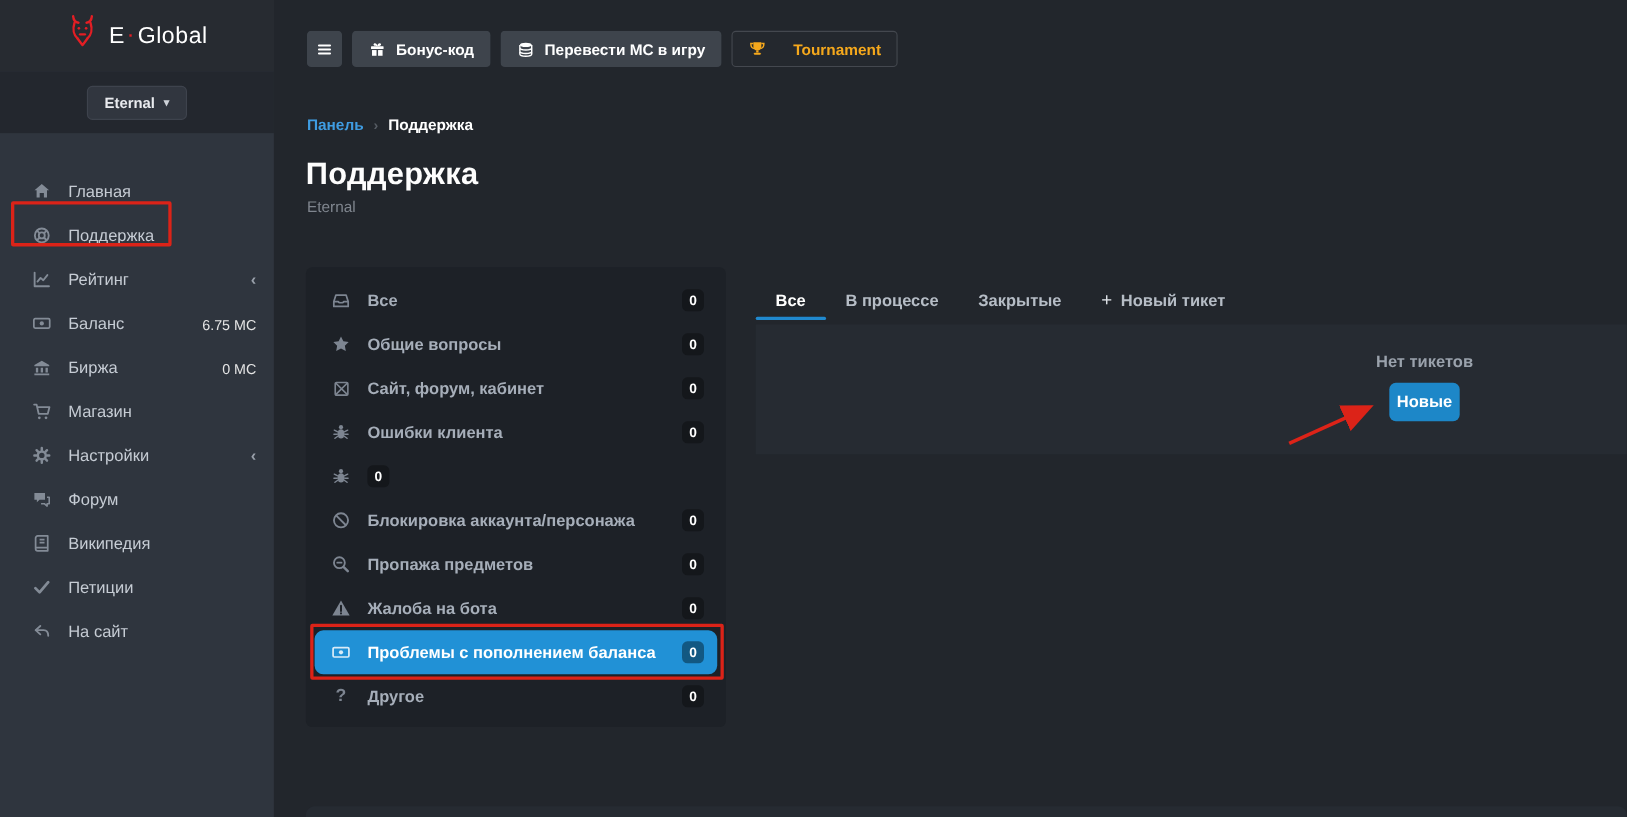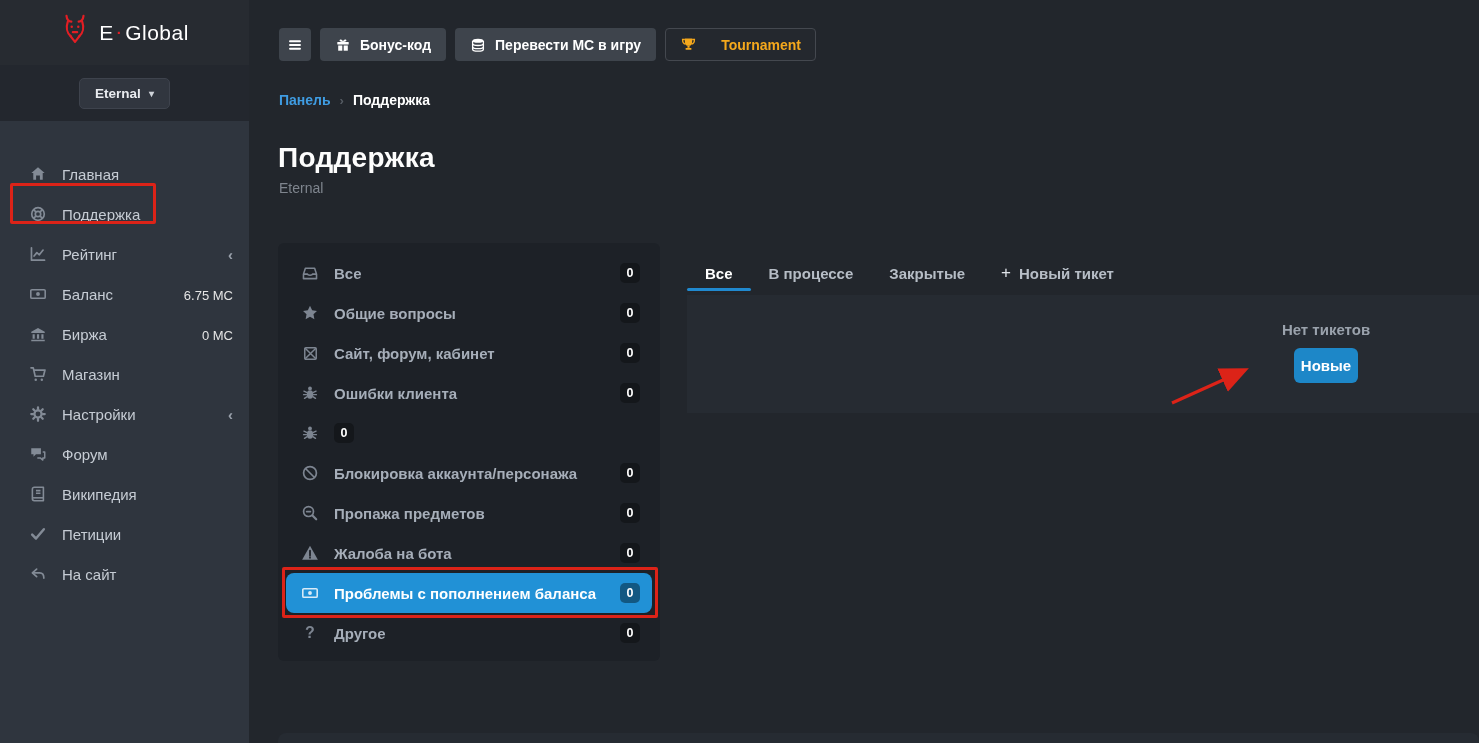--- a/index.html
+++ b/index.html
@@ -27,21 +27,21 @@
 
   
   .topbar { position:absolute; left:279px; top:28px; display:flex; gap:9px; }
   .tb-btn { height:33px; background:#3e444c; border-radius:4px; color:#ffffff; font-size:14px; font-weight:700;
             display:flex; align-items:center; gap:9px; padding:0 14px; cursor:pointer; border:1px solid transparent; }
   .tb-btn.icon-only { width:32px; padding:0; justify-content:center; }
   .tb-btn .tb-icon { display:flex; }
   .tb-btn.tournament { background:#24282e; border:1px solid #44484f; color:#f5a81c;gap:24px; }
 
   
-  .breadcrumb { position:absolute; left:279px; top:92px; font-size:14px; display:flex; align-items:center; gap:9px; }
+  .breadcrumb { position:absolute; left:279px; top:105px; font-size:14px; display:flex; align-items:center; gap:9px; }
   .bc-link { color:#3f9ce2; font-weight:600; cursor:pointer; }
   .bc-sep { color:#565c64; font-weight:700; font-size:13px; }
   .bc-current { color:#ffffff; font-weight:700; }
   .page-title { position:absolute; left:278px; top:142px; font-size:28px; font-weight:800; color:#fdfdfd; letter-spacing:.3px; }
   .page-subtitle { position:absolute; left:279px; top:180px; font-size:14px; color:#7f858e; }
 
   
   .cat-panel { position:absolute; left:278px; top:243px; width:382px; height:418px; background:#1d2127; border-radius:6px; padding-top:10px; }
   .cat-item { height:40px; margin:0 8px; display:flex; align-items:center; gap:14px; padding:0 12px 0 14px;
               border-radius:8px; color:#a6aeb9; font-size:15px; font-weight:600; cursor:pointer; }
@@ -56,21 +56,21 @@
   .cat-item.active .badge { background:rgba(8,42,62,.55); }
 
   
   .tabs { position:absolute; left:687px; top:255px; display:flex; }
   .tab { padding:0 18px; height:36px; display:flex; align-items:center; gap:8px; color:#b6bdc6; font-size:15px;
          font-weight:700; position:relative; cursor:pointer; }
   .tab.active { color:#ffffff; }
   .tab.active::after { content:""; position:absolute; left:0; right:0; bottom:0; height:3px; background:#2089cf; border-radius:2px; }
   .tab-plus { font-size:17px; font-weight:400; color:#dfe3e8; }
   .content-panel { position:absolute; left:687px; top:295px; width:792px; height:118px; background:#262b32; }
-  .empty-state { position:absolute; left:1231px; top:321px; width:190px; text-align:center; }
+  .empty-state { position:absolute; left:1200px; top:321px; width:190px; text-align:center; }
   .empty-text { color:#9aa2ac; font-size:15px; font-weight:700; }
   .new-btn { margin-top:10px; background:#1d87c8; color:#ffffff; border:none; border-radius:6px; font-size:15px;
              font-weight:700; padding:9px 7px; cursor:pointer; font-family:inherit; }
   .footer-sliver { position:absolute; left:278px; top:733px; width:1201px; height:10px; background:#262b32; border-radius:8px 8px 0 0; }
 
   
   .ann-rect-support { position:absolute; left:10px; top:183px; width:146px; height:41px; border:3px solid #dc2318; border-radius:2px; z-index:20; pointer-events:none; }
   .ann-rect-balance { position:absolute; left:282px; top:567px; width:376px; height:51px; border:3px solid #dc2318; border-radius:2px; z-index:20; pointer-events:none; }
   .ann-arrow { position:absolute; left:1150px; top:355px; z-index:20; pointer-events:none; }
 </style>

